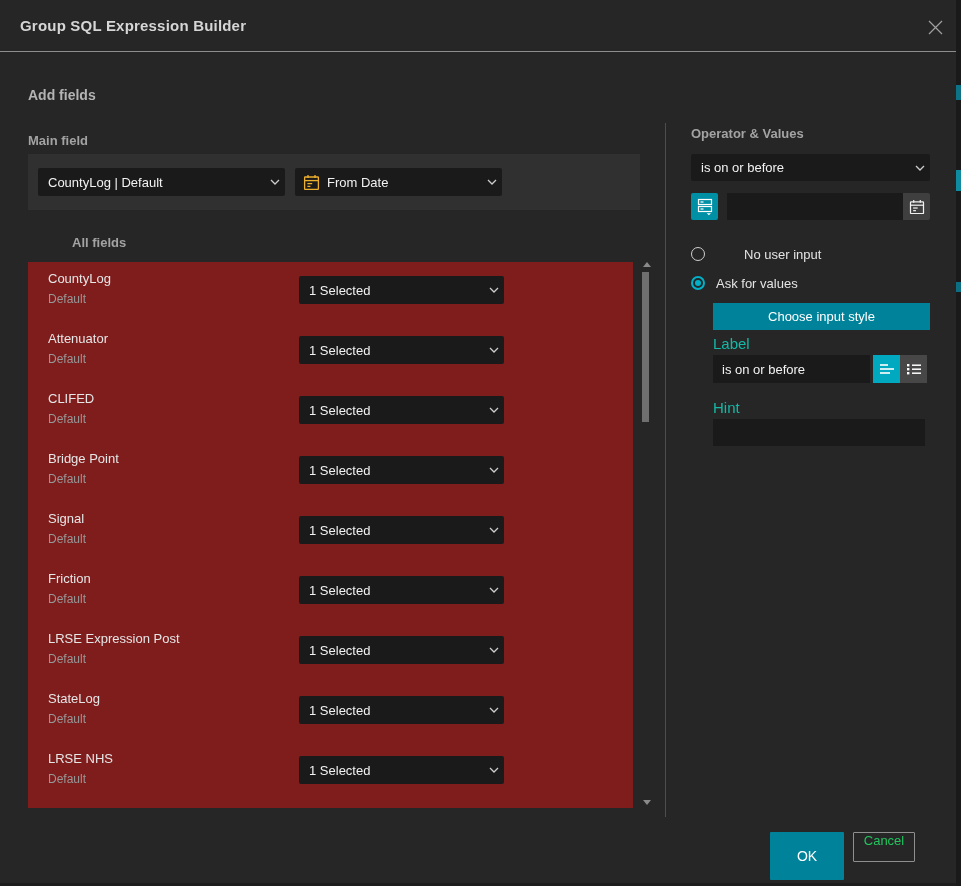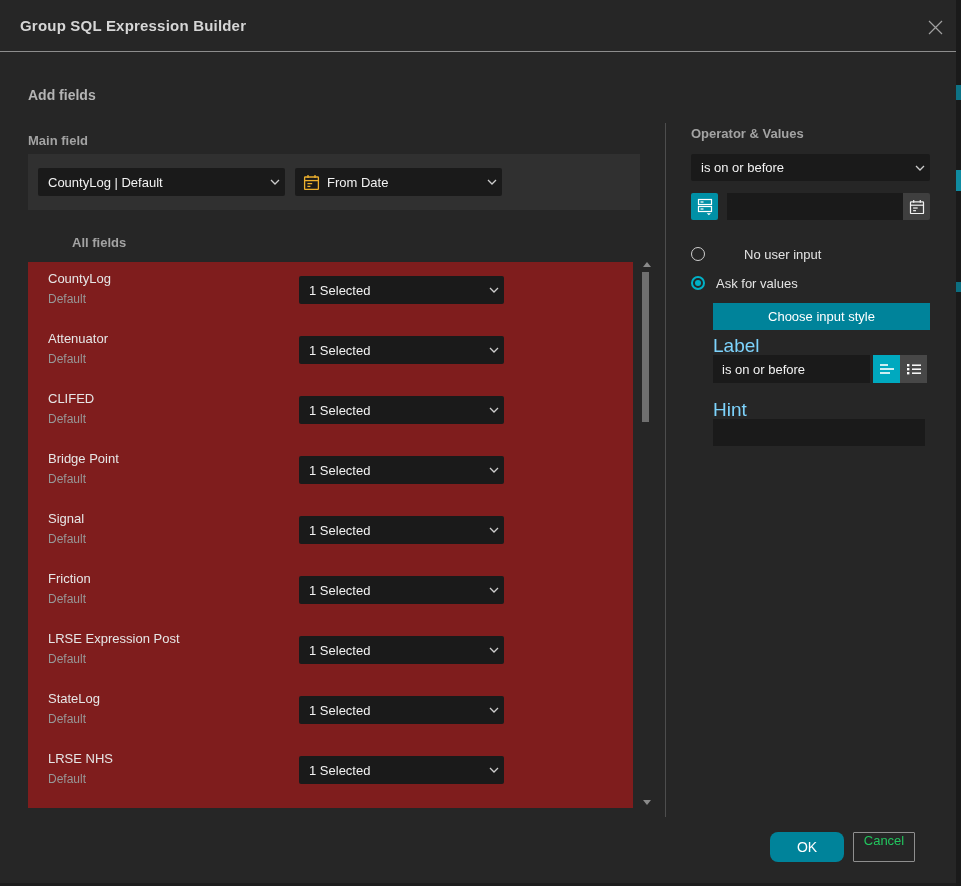--- a/index.html
+++ b/index.html
@@ -64,35 +64,35 @@
   .radio { width:14px; height:14px; border-radius:50%; flex:none; }
   .radio.off { border:1.5px solid #cfcfcf; }
   .radio.on  { border:2px solid #00b1c7; display:flex; align-items:center; justify-content:center; }
   .radio.on::after { content:""; width:6px; height:6px; border-radius:50%; background:#00b1c7; }
   .radio-label { margin-left:11px; font-size:13px; color:#e4e4e4; }
 
   .choose-btn { position:absolute; left:713px; top:303px; width:217px; height:27px; background:#00839a;
                 color:#ffffff; font-size:13px; display:flex; align-items:center; justify-content:center;
                 cursor:pointer; }
 
-  .small-label { position:absolute; font-size:19px; color:#7dd3fc; }
+  .small-label { position:absolute; font-size:15px; color:#14b8a6; }
   .text-input { position:absolute; background:#1a1a1a; border:none; color:#f2f2f2; font-size:13px;
                 padding:0 9px; font-family:"Liberation Sans", sans-serif; }
   .label-input { left:713px; top:355px; width:157px; height:28px; }
   .hint-input  { left:713px; top:419px; width:212px; height:27px; }
 
   .seg-btn { position:absolute; top:355px; width:27px; height:28px; display:flex; align-items:center;
              justify-content:center; cursor:pointer; }
   .seg-active { left:873px; background:#00a9bf; }
   .seg-idle   { left:900px; background:#474747; }
 
   
-  .ok-btn { position:absolute; left:770px; top:832px; width:74px; height:30px; background:#00839a;
+  .ok-btn { position:absolute; left:770px; top:832px; width:74px; height:48px; background:#00839a;
             color:#ffffff; font-size:14px; display:flex; align-items:center; justify-content:center;
-            cursor:pointer; border-radius:8px; }
+            cursor:pointer; border-radius:1px; }
   .cancel-btn { position:absolute; left:853px; top:832px; width:62px; height:30px; background:transparent;
                 border:1px solid #8f8f8f; color:#22c55e; font-size:13px; display:flex; 
                 justify-content:center; cursor:pointer; border-radius:1px; }
 </style>
 </head>
 <body>
 
 <div class="stage">
 
   <div class="hdr-title">Group SQL Expression Builder</div>

